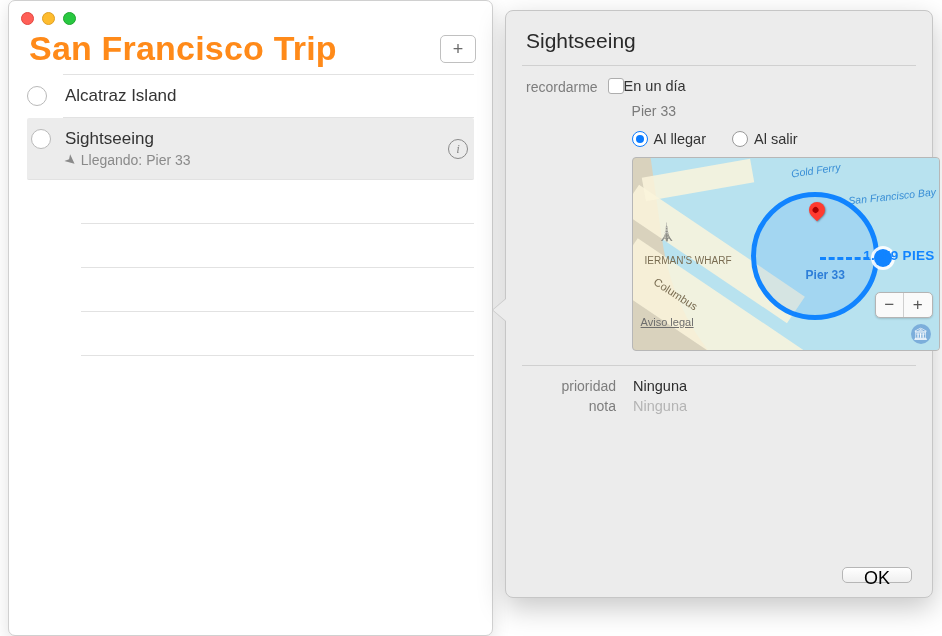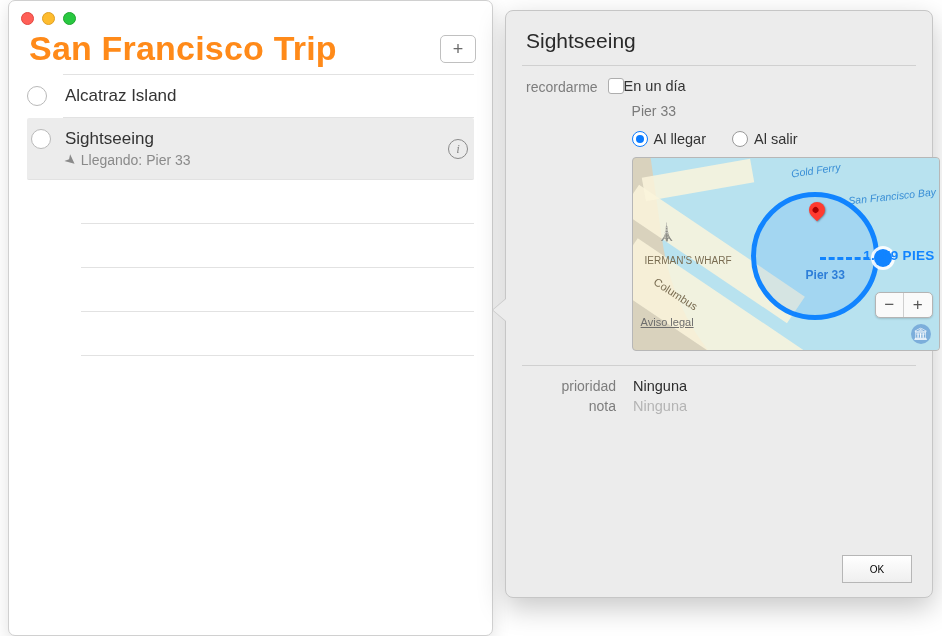--- a/index.html
+++ b/index.html
@@ -142,21 +142,21 @@
   .zoom-ctrl { position:absolute; right:6px; bottom:32px; display:flex; border:1px solid #b4b4b4; border-radius:5px; overflow:hidden; background:#fafafa; box-shadow:0 1px 2px rgba(0,0,0,0.15); }
   .zoom-ctrl button { width:28px; height:24px; border:none; background:transparent; font-size:17px; color:#555; cursor:pointer; }
   .zoom-ctrl button:first-child { border-right:1px solid #cfcfcf; }
 
   .meta-row { display:flex; align-items:center; gap:17px; margin-top:4px; }
   .meta-label { width:90px; text-align:right; color:#7d7d7d; font-size:14px; }
   .meta-val   { font-size:14.5px; color:#2d2d2d; }
   .meta-val.muted { color:#b4b4b4; }
 
   .panel-footer { margin-top:auto; display:flex; justify-content:flex-end; padding-top:10px; }
-  .ok-btn { width:70px; height:28px; border:1px solid #b6b6b6; border-radius:0; background:linear-gradient(#ffffff,#efefef); font-size:10px; cursor:pointer; }
+  .ok-btn { width:70px; height:16px; border:1px solid #b6b6b6; border-radius:5px; background:linear-gradient(#ffffff,#efefef); font-size:18px; cursor:pointer; }
 
   .nav-arrow { transform:rotate(40deg); display:inline-block; }
 </style>
 </head>
 <body>
 
 <div class="left-window">
   <div class="traffic-lights">
     <span class="tl-close"></span>
     <span class="tl-min"></span>

